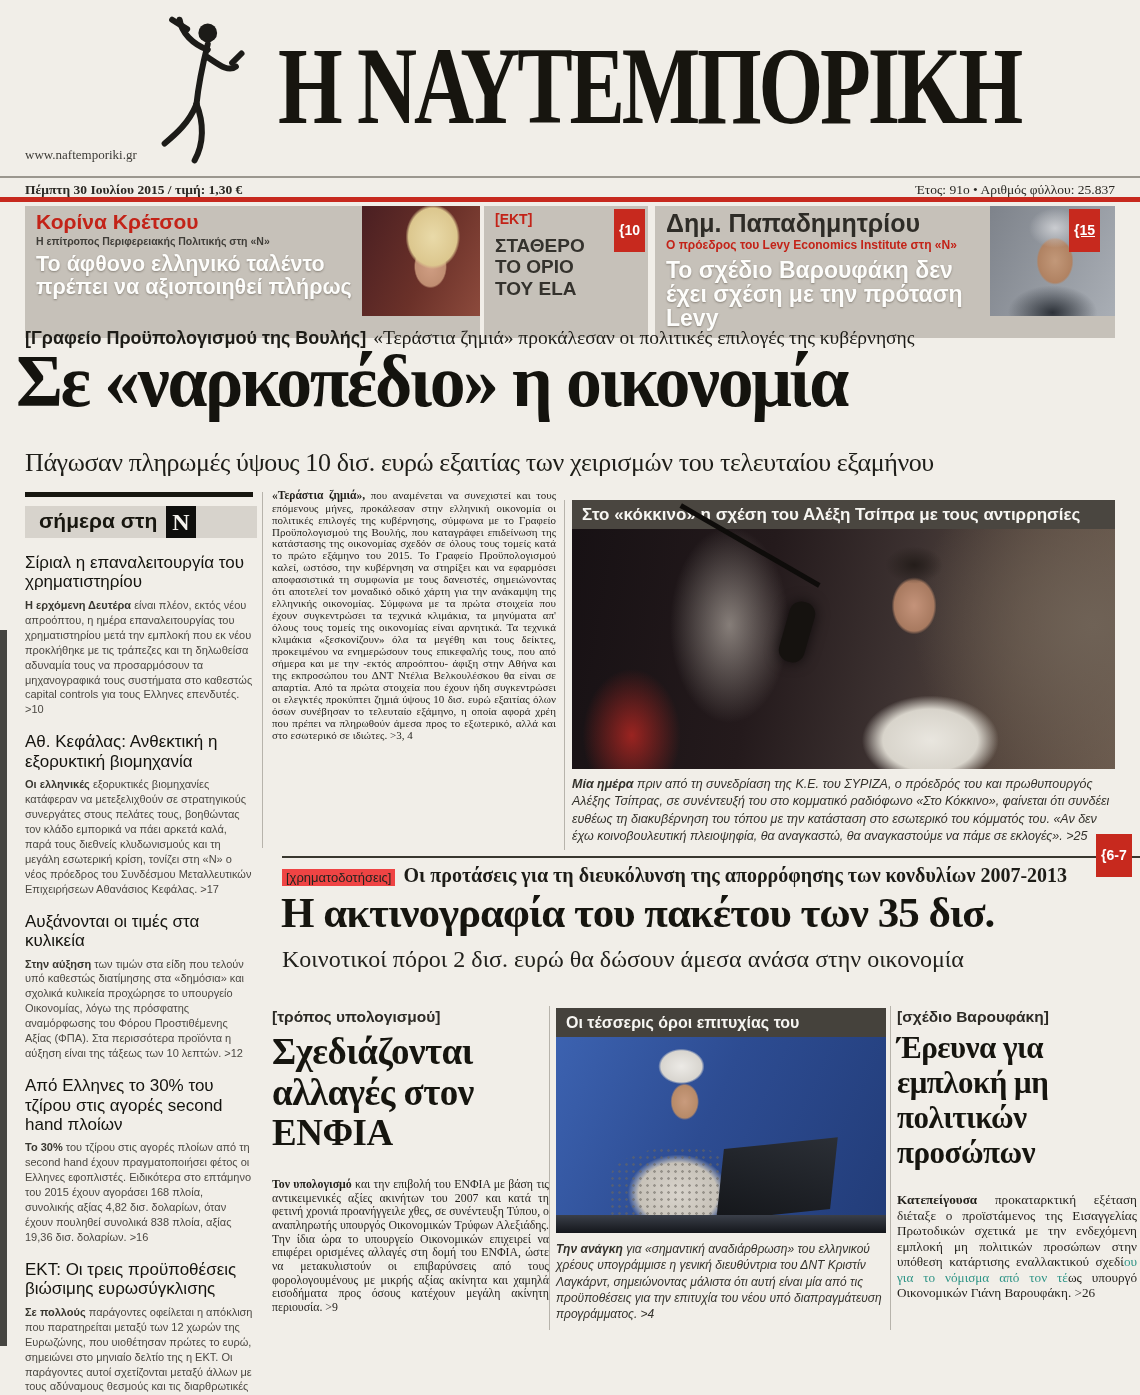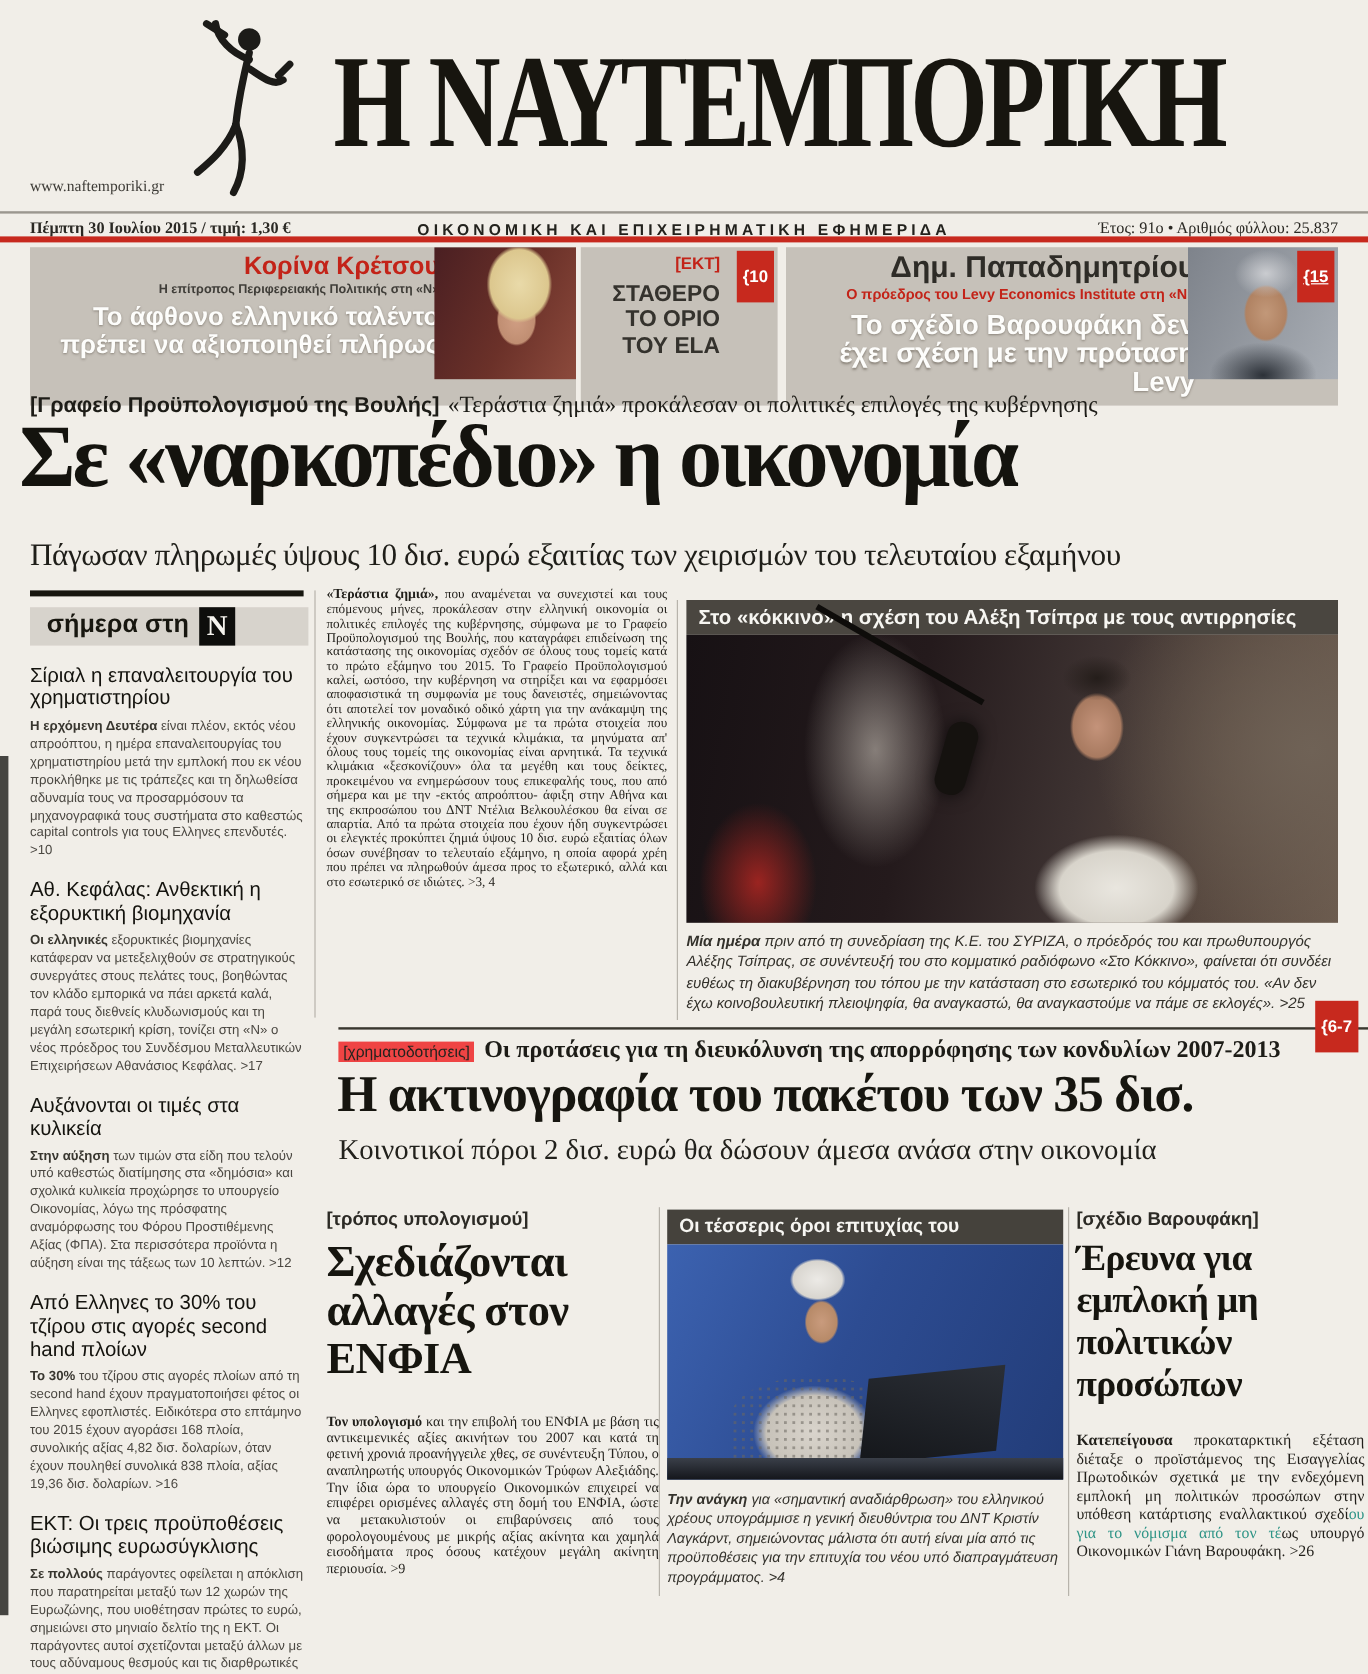--- a/index.html
+++ b/index.html
@@ -15,21 +15,21 @@
       white-space:nowrap;}
   .site-url{left:25px;top:147px;font-family:"Liberation Serif",serif;font-size:13px;color:#3e3c37;}
   .mast-rule{left:0;top:176px;width:1140px;height:2px;background:#9b978f;}
   .date-left{left:25px;top:182px;font-family:"Liberation Serif",serif;font-size:13.5px;color:#2a2823;font-weight:bold;}
   .tagline{left:0;top:184px;width:1140px;text-align:center;font-weight:bold;font-size:13px;
       letter-spacing:3.5px;color:#23221d;}
   .issue-line{right:25px;top:182px;font-family:"Liberation Serif",serif;font-size:13.5px;color:#2a2823;}
   .redbar{left:0;top:197px;width:1140px;height:5px;background:#c7291e;}
 
   
-  .teaser{background:#c6c1b9;top:206px;height:132px;overflow:hidden;text-align:right;}
+  .teaser{background:#c6c1b9;top:206px;height:132px;overflow:hidden;}
   .t1{left:25px;width:455px;}
   .t2{left:484px;width:164px;}
   .t3{left:655px;width:460px;}
   .teaser .inner{position:absolute;left:11px;top:5px;}
   .t-name-red{font-size:21px;font-weight:bold;color:#c32318;line-height:1.05;}
   .t-name-dark{font-size:25px;font-weight:bold;color:#2e2c27;line-height:1.0;}
   .t-role-dark{font-size:10.5px;font-weight:bold;color:#3f3d38;margin-top:2px;}
   .t-role-red{font-size:12px;font-weight:bold;color:#c32318;margin-top:2px;}
   .t-head{font-size:21.5px;font-weight:bold;color:#fdfdfb;line-height:1.05;margin-top:6px;
       text-shadow:0 1px 2px rgba(60,50,40,.45);width:330px;}
@@ -42,21 +42,21 @@
       radial-gradient(ellipse 25px 33px at 58% 55%, #d09e83 0%, #c08e72 60%, rgba(0,0,0,0) 66%),
       linear-gradient(115deg,#4a1f22 0%,#6b3129 55%,#8c4a3c 100%);}
   .t3 .t-photo{right:0;width:125px;background:
       radial-gradient(ellipse 42px 32px at 52% 20%, #caccd0 0%, rgba(0,0,0,0) 62%),
       radial-gradient(ellipse 28px 36px at 52% 50%, #c29879 0%, #b08262 60%, rgba(0,0,0,0) 66%),
       radial-gradient(ellipse 62px 38px at 50% 97%, #2c3138 0%, rgba(0,0,0,0) 72%),
       linear-gradient(115deg,#7e838b,#a9aeb5);}
   .ptag{position:absolute;background:#c7291e;color:#fff;font-weight:bold;font-size:14px;
       padding:14px 5px;line-height:1.1;}
   .tag-t2{right:3px;top:3px;}
-  .tag-t3{right:3px;top:3px;text-decoration:underline;}
+  .tag-t3{right:15px;top:3px;text-decoration:underline;}
 
   
   .lead-kicker{left:25px;top:327px;white-space:nowrap;}
   .lead-kicker .ktag{font-size:18px;font-weight:bold;color:#1d1c17;}
   .lead-kicker .ktxt{font-family:"Liberation Serif",serif;font-size:19.5px;color:#1d1c17;margin-left:7px;}
   .lead-headline{left:16px;top:344px;width:1118px;font-family:"Liberation Serif",serif;
       font-weight:bold;font-size:74px;letter-spacing:-2.5px;color:#14130e;line-height:1.0;
       white-space:nowrap;transform:scaleX(.97);transform-origin:0 0;}
   .lead-subhead{left:25px;top:448px;font-family:"Liberation Serif",serif;font-size:26px;
       color:#1f1e19;letter-spacing:-.4px;white-space:nowrap;}
@@ -165,21 +165,20 @@
         <path d="M24 47 C28 57 28 68 23 77"></path>
         <path d="M11 2 L19 7"></path>
         <path d="M43 25 L48 20"></path>
       </g>
     </svg>
   </div>
   <div class="abs mast-title">Η ΝΑΥΤΕΜΠΟΡΙΚΗ</div>
   <div class="abs site-url">www.naftemporiki.gr</div>
   <div class="abs mast-rule"></div>
   <div class="abs date-left">Πέμπτη 30 Ιουλίου 2015 / τιμή: 1,30 €</div>
-  <div class="abs tagline">ΟΙΚΟΝΟΜΙΚΗ ΚΑΙ ΕΠΙΧΕΙΡΗΜΑΤΙΚΗ ΕΦΗΜΕΡΙΔΑ</div>
   <div class="abs issue-line">Έτος: 91ο • Αριθμός φύλλου: 25.837</div>
   <div class="abs redbar"></div>
 
   <div class="abs teaser t1">
     <div class="inner">
       <div class="t-name-red">Κορίνα Κρέτσου</div>
       <div class="t-role-dark">Η επίτροπος Περιφερειακής Πολιτικής στη «Ν»</div>
       <div class="t-head">Το άφθονο ελληνικό ταλέντο πρέπει να αξιοποιηθεί πλήρως</div>
     </div>
     <div class="t-photo"></div>

